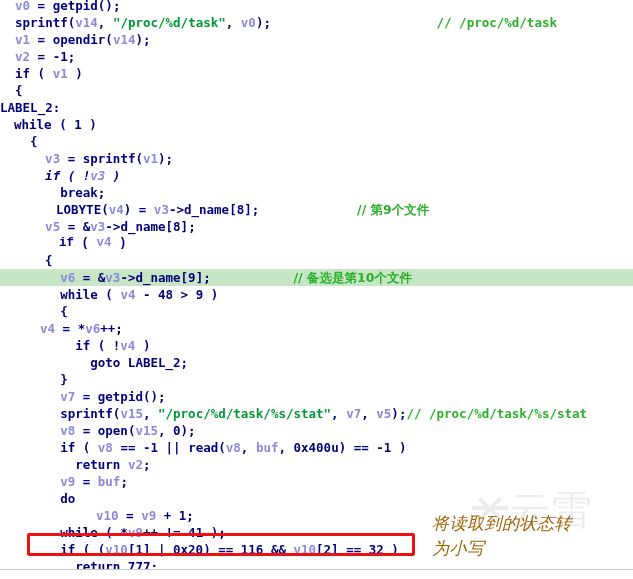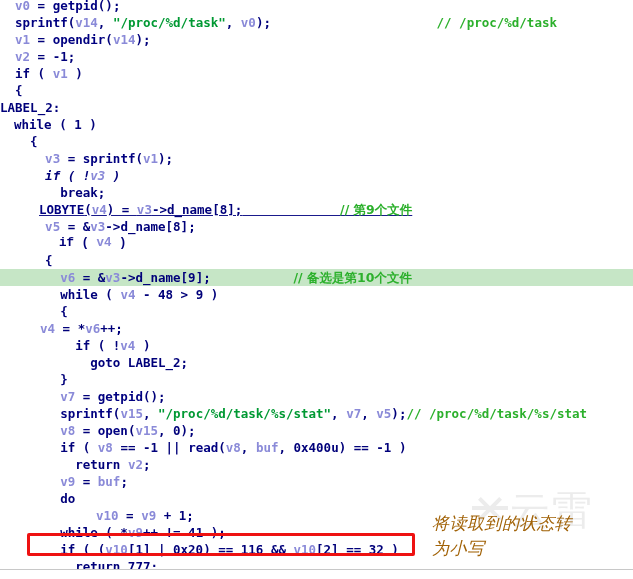--- a/index.html
+++ b/index.html
@@ -160,21 +160,21 @@
       <div class="code-line" style="padding-left: 15.04px;"><span class="seg var">v1</span><span class="seg kw"> = </span><span class="seg fn">opendir</span><span class="seg kw">(</span><span class="seg var">v14</span><span class="seg kw">);</span></div>
       <div class="code-line" style="padding-left: 15.04px;"><span class="seg var">v2</span><span class="seg kw"> = -1;</span></div>
       <div class="code-line" style="padding-left: 15.04px;"><span class="seg kw">if ( </span><span class="seg var">v1</span><span class="seg kw"> )</span></div>
       <div class="code-line" style="padding-left: 15.04px;"><span class="seg kw">{</span></div>
       <div class="code-line" style="padding-left: 0px;"><span class="seg lbl">LABEL_2:</span></div>
       <div class="code-line" style="padding-left: 14px;"><span class="seg kw">while ( 1 )</span></div>
       <div class="code-line" style="padding-left: 30.08px;"><span class="seg kw">{</span></div>
       <div class="code-line" style="padding-left: 45.12px;"><span class="seg var">v3</span><span class="seg kw"> = </span><span class="seg fn">sprintf</span><span class="seg kw">(</span><span class="seg var">v1</span><span class="seg kw">);</span></div>
       <div class="code-line" style="padding-left: 45.12px; font-style: italic;"><span class="seg kw">if ( !</span><span class="seg var">v3</span><span class="seg kw"> )</span></div>
       <div class="code-line" style="padding-left: 60.16px;"><span class="seg kw">break;</span></div>
-      <div class="code-line" style="padding-left: 39px; text-decoration: underline;"><span class="seg fn">LOBYTE</span><span class="seg kw">(</span><span class="seg var">v4</span><span class="seg kw">) = </span><span class="seg var">v3</span><span class="seg kw">-&gt;d_name[8];</span><span class="seg">             </span><span class="seg cmt cmt-cn">// 第9个文件</span></div>
+      <div class="code-line" style="padding-left: 56px;"><span class="seg fn">LOBYTE</span><span class="seg kw">(</span><span class="seg var">v4</span><span class="seg kw">) = </span><span class="seg var">v3</span><span class="seg kw">-&gt;d_name[8];</span><span class="seg">             </span><span class="seg cmt cmt-cn">// 第9个文件</span></div>
       <div class="code-line" style="padding-left: 45.12px;"><span class="seg var">v5</span><span class="seg kw"> = &amp;</span><span class="seg var">v3</span><span class="seg kw">-&gt;d_name[8];</span></div>
       <div class="code-line" style="padding-left: 59px; font-family: Liberation Mono, monospace;"><span class="seg kw">if ( </span><span class="seg var">v4</span><span class="seg kw"> )</span></div>
       <div class="code-line" style="padding-left: 45.12px;"><span class="seg kw">{</span></div>
       <div class="code-line highlighted" style="padding-left: 60.16px;"><span class="seg var">v6</span><span class="seg kw"> = &amp;</span><span class="seg var">v3</span><span class="seg kw">-&gt;d_name[9];</span><span class="seg">           </span><span class="seg cmt cmt-cn">// 备选是第10个文件</span></div>
       <div class="code-line" style="padding-left: 60.16px;"><span class="seg kw">while ( </span><span class="seg var">v4</span><span class="seg kw"> - 48 &gt; 9 )</span></div>
       <div class="code-line" style="padding-left: 60.16px;"><span class="seg kw">{</span></div>
       <div class="code-line" style="padding-left: 40px;"><span class="seg var">v4</span><span class="seg kw"> = *</span><span class="seg var">v6</span><span class="seg kw">++;</span></div>
       <div class="code-line" style="padding-left: 75.2px;"><span class="seg kw">if ( !</span><span class="seg var">v4</span><span class="seg kw"> )</span></div>
       <div class="code-line" style="padding-left: 90.24px;"><span class="seg kw">goto LABEL_2;</span></div>
       <div class="code-line" style="padding-left: 60.16px;"><span class="seg kw">}</span></div>

